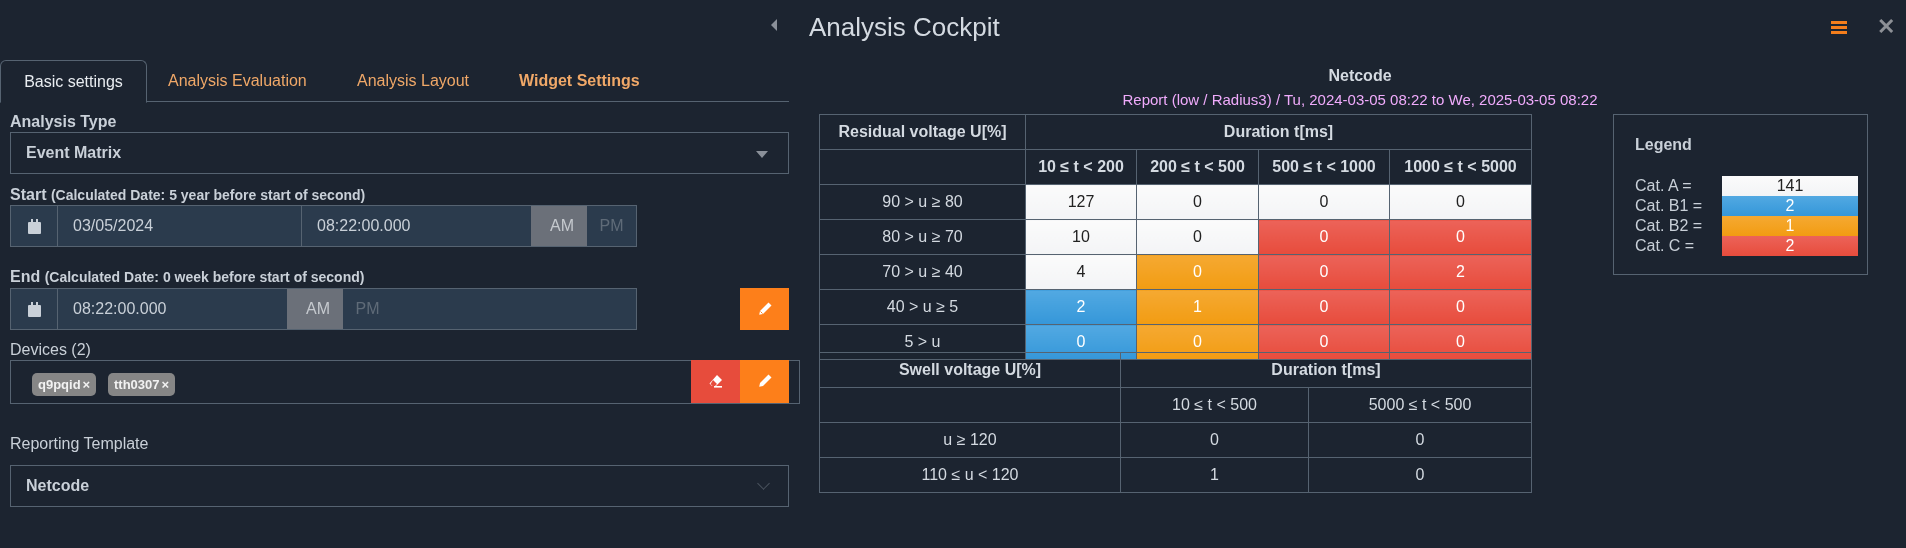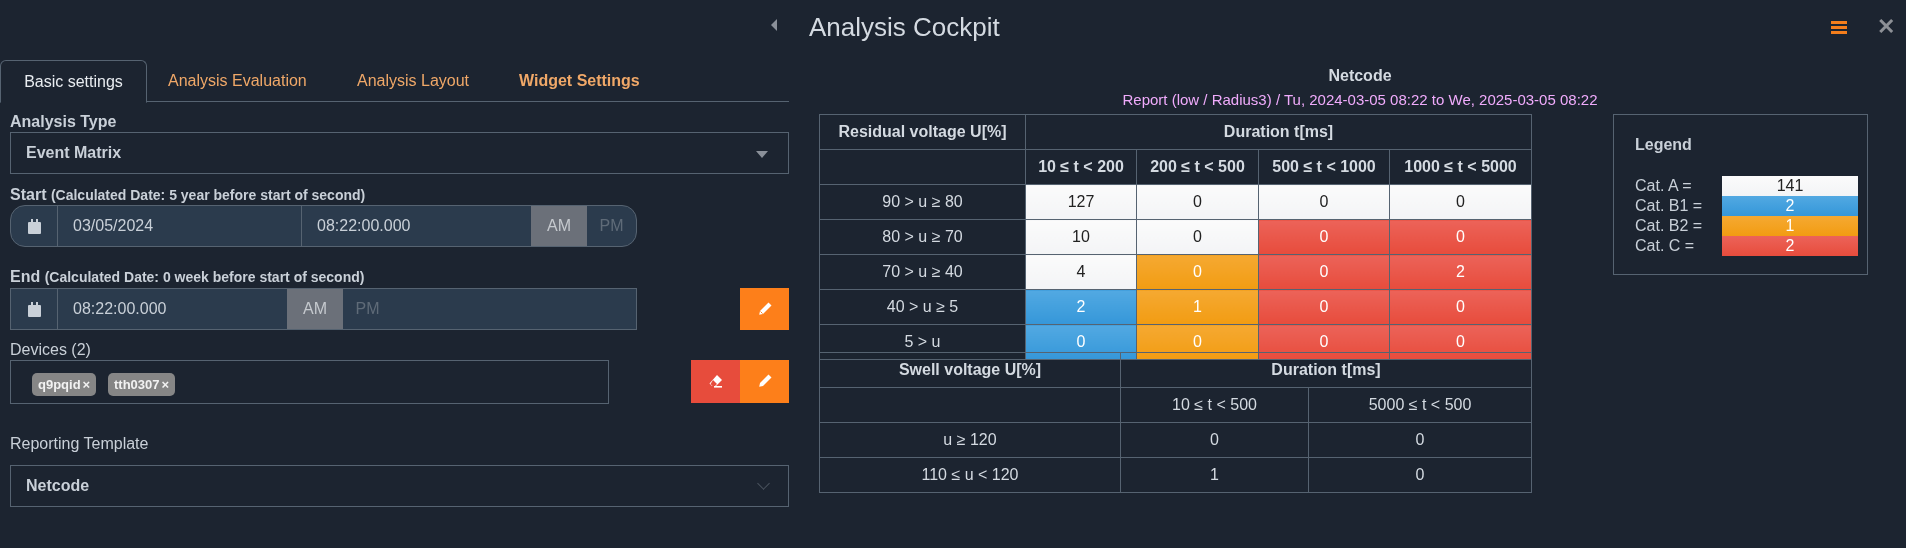--- a/index.html
+++ b/index.html
@@ -28,29 +28,29 @@
   .chev-down { position: absolute; right: 20px; top: 13px; width: 9px; height: 9px; border-right: 1px solid #4a535e; border-bottom: 1px solid #4a535e; transform: rotate(45deg); }
 
   .dt-group { position: absolute; left: 10px; width: 627px; height: 42px; border: 1px solid #566371; background: #2b3b4d; display: flex; }
   .dt-cal { width: 47px; border-right: 1px solid #566371; position: relative; cursor: pointer; }
   .cal-icon { position: absolute; left: 17px; top: 13px; width: 13px; height: 15px; }
   .cal-icon .body { position: absolute; left: 0; top: 3px; width: 13px; height: 12px; background: #c9d0d8; border-radius: 1px; }
   .cal-icon .r1, .cal-icon .r2 { position: absolute; top: 0; width: 2px; height: 4px; background: #c9d0d8; }
   .cal-icon .r1 { left: 3px; } .cal-icon .r2 { left: 8px; }
   .dt-date { width: 244px; border-right: 1px solid #566371; font-size: 16px; color: #c9d0d8; padding: 11px 0 0 15px; cursor: text; }
   .dt-time { width: 229px; font-size: 16px; color: #c9d0d8; padding: 11px 0 0 15px; cursor: text; }
-  .dt-am { width: 56px; background: #6b7079; color: #c5c9ce; font-size: 16px; text-align: center; padding-top: 11px; cursor: pointer; }
+  .dt-am { width: 56px; background: #6b7079; color: #c5c9ce; font-size: 16px; padding-top: 11px; cursor: pointer; padding-left: 19px; }
   .dt-pm { width: 49px; color: #5f6b78; font-size: 16px; text-align: center; padding-top: 11px; cursor: pointer; }
 
   .btn { position: absolute; width: 49px; height: 42px; cursor: pointer; }
   .btn.orange { background: #fd7f1a; }
   .btn.red { background: #e74c3c; }
   .pencil { position: absolute; left: 17px; top: 13px; width: 16px; height: 16px; }
 
-  .devices-box { position: absolute; left: 10px; top: 360px; width: 599px; height: 44px; border: 1px solid #566371; background: #1c2430; }
+  .devices-box { position: absolute; left: 10px; top: 360px; width: 790px; height: 44px; border: 1px solid #566371; background: #1c2430; }
   .chip { position: absolute; top: 12px; height: 23px; background: #868686; border-radius: 5px; color: #f2f2f2; font-size: 13px; font-weight: bold; line-height: 23px; padding: 0 6px; cursor: pointer; }
   .chip .x { font-size: 13px; margin-left: 2px; }
 
   
   .report-title { position: absolute; left: 1245px; top: 67px; width: 230px; text-align: center; font-size: 16px; font-weight: bold; color: #d4dae1; }
   .report-sub { position: absolute; left: 1010px; top: 91px; width: 700px; text-align: center; font-size: 15px; color: #f0abfc; }
 
   table.matrix { position: absolute; left: 819px; border-collapse: collapse; table-layout: fixed; }
   table.matrix td, table.matrix th { border: 1px solid #566371; text-align: center; font-size: 16px; color: #d4dae1; height: 35px; padding: 0; }
   table.matrix th { font-weight: bold; }
@@ -87,21 +87,21 @@
 <div class="field-label bold" style="top:113px;">Analysis Type</div>
 <div class="select-box" style="top:132px;">
   <span class="val">Event Matrix</span>
   <span class="tri-down"></span>
 </div>
 
 <div class="field-label bold" style="top:186px;">
   <span>Start</span>
   <span class="sub">(Calculated Date: 5 year before start of second)</span>
 </div>
-<div class="dt-group" style="top:205px;border-radius:15px;">
+<div class="dt-group" style="top:205px;">
   <div class="dt-cal">
     <div class="cal-icon">
         <div class="body"></div>
         <div class="r1"></div>
         <div class="r2"></div>
       </div>
   </div>
   <div class="dt-date">03/05/2024</div>
   <div class="dt-time">08:22:00.000</div>
   <div class="dt-am">AM</div>

